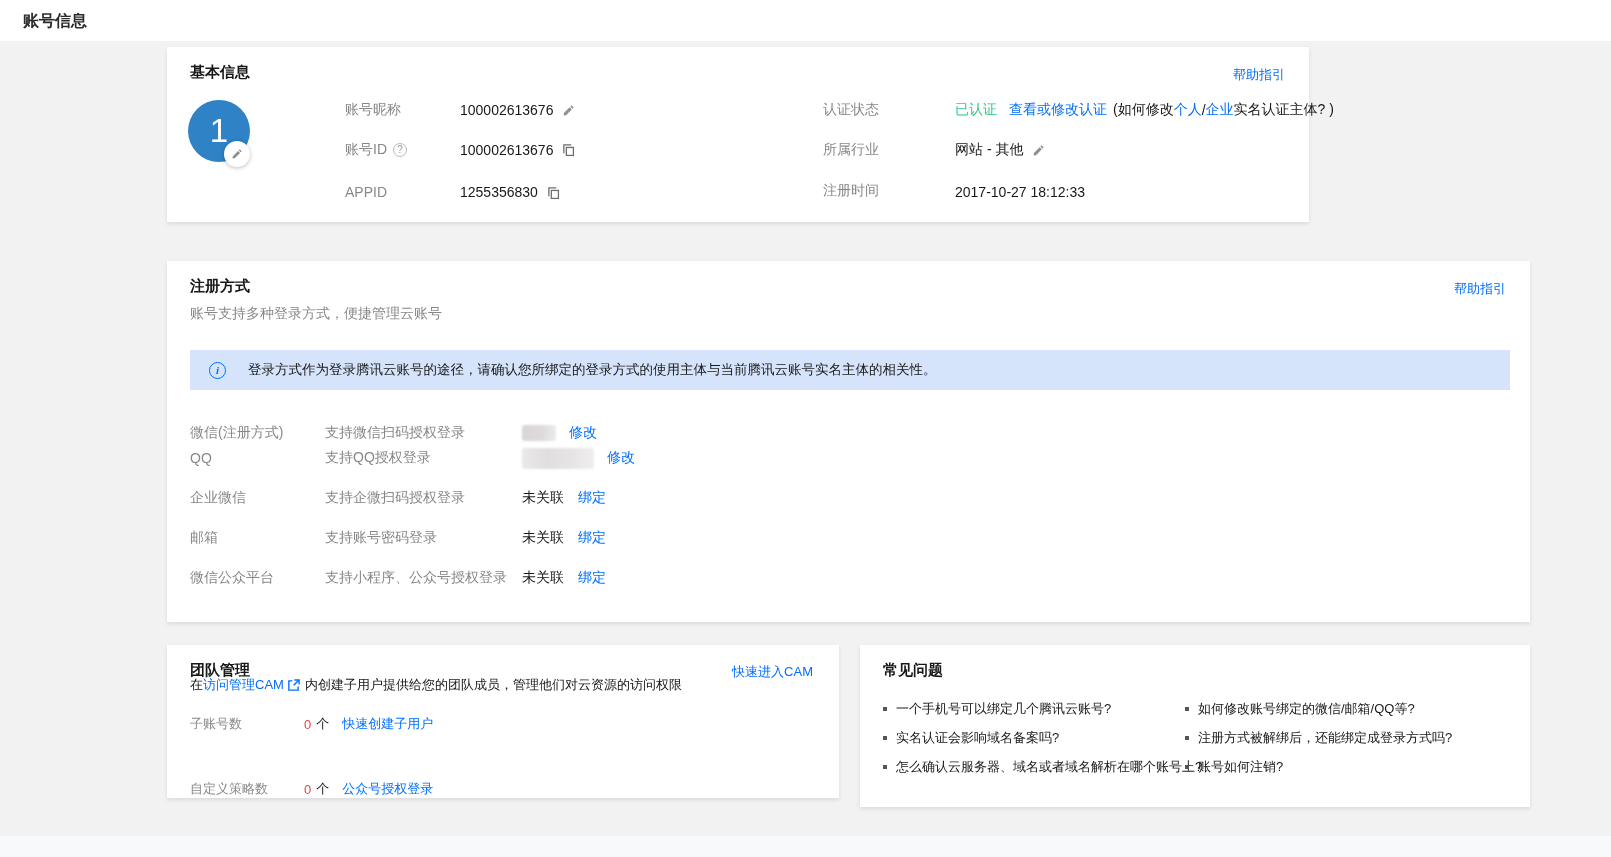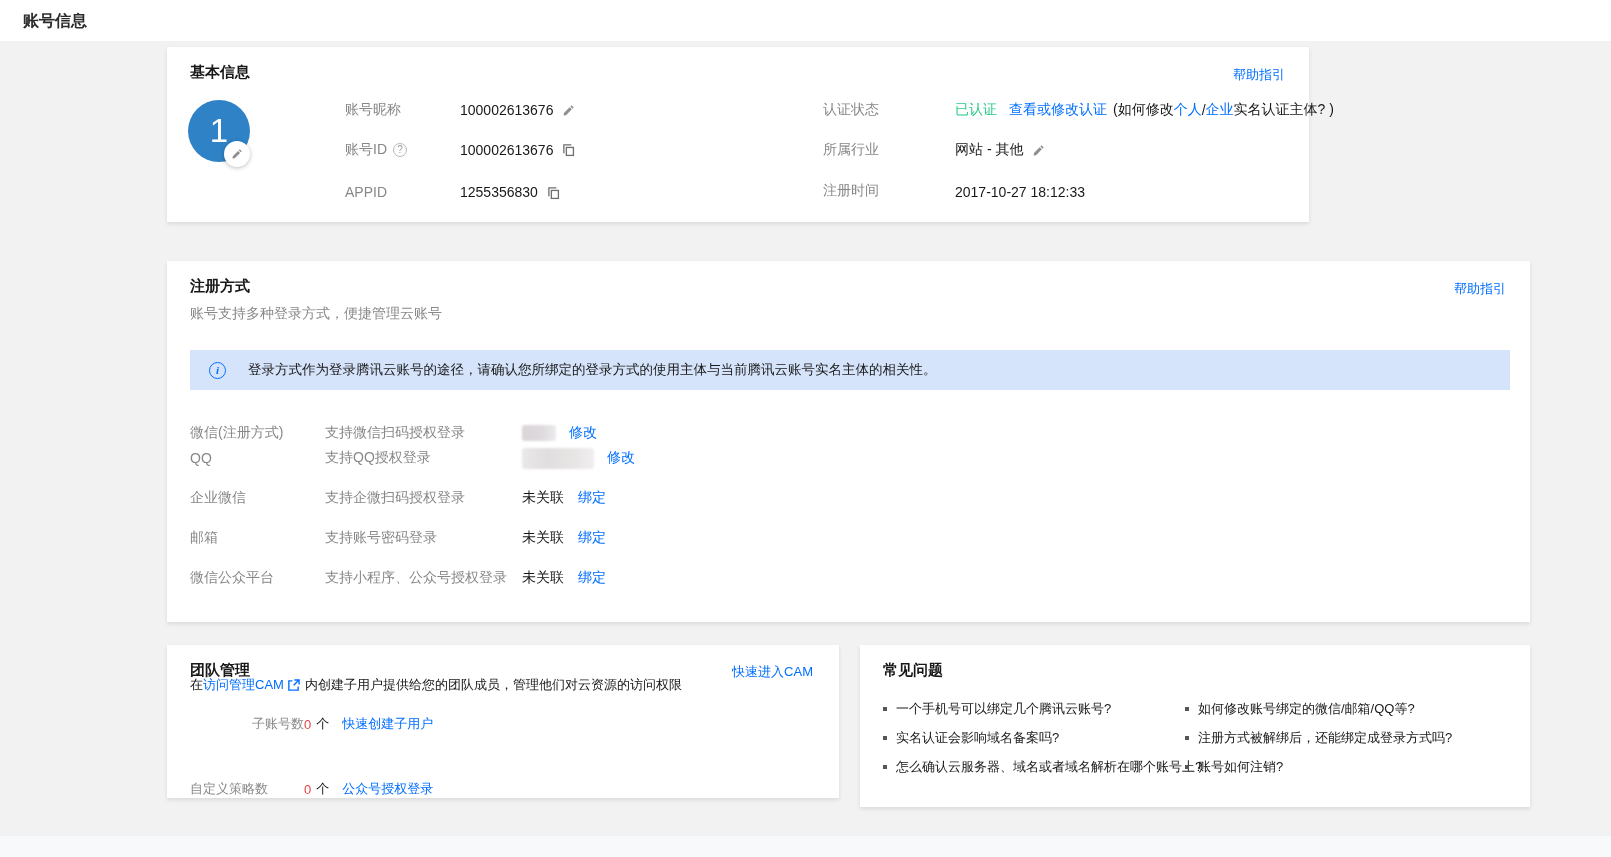--- a/index.html
+++ b/index.html
@@ -68,21 +68,21 @@
   .mask { border-radius:3px; filter:blur(1px); }
   .mask-sm { width:34px; height:16px; background:linear-gradient(90deg,#d9d5d8 0%,#ddd9dc 55%,#ecebec 100%); }
   .mask-lg { width:72px; height:21px; background:linear-gradient(90deg,#eae8ea 0%,#e0dedf 35%,#e7e5e4 70%,#f0eeee 100%); }
   .l-row .action { margin-left:13px; }
 
   
   .t-desc { position:absolute; left:23px; top:31px; font-size:13px; color:#181818;
             display:flex; align-items:center; white-space:nowrap; }
   .ext-icon { display:inline-flex; margin:0 5px 0 3px; }
   .t-row { position:absolute; left:23px; height:18px; display:flex; align-items:center; white-space:nowrap; font-size:13px; }
-  .tr1 { top:70px;text-align:right; } .tr2 { top:95px;margin-top:40px; }
+  .tr1 { top:70px; } .tr2 { top:95px;margin-top:40px; }
   .t-label { width:114px; color:#888888; }
   .t-count { color:var(--red,#e54545); }
   .t-unit  { margin-left:5px; color:#181818; }
   .t-action{ margin-left:13px; }
   .cam-link { position:absolute; right:26px; top:18px; font-size:13px; }
 
   
   .faq-item { position:absolute; height:16px; display:flex; align-items:center; white-space:nowrap;
               font-size:13px; color:#181818; cursor:pointer; }
   .faq-c1 { left:23px; } .faq-c2 { left:325px; }

